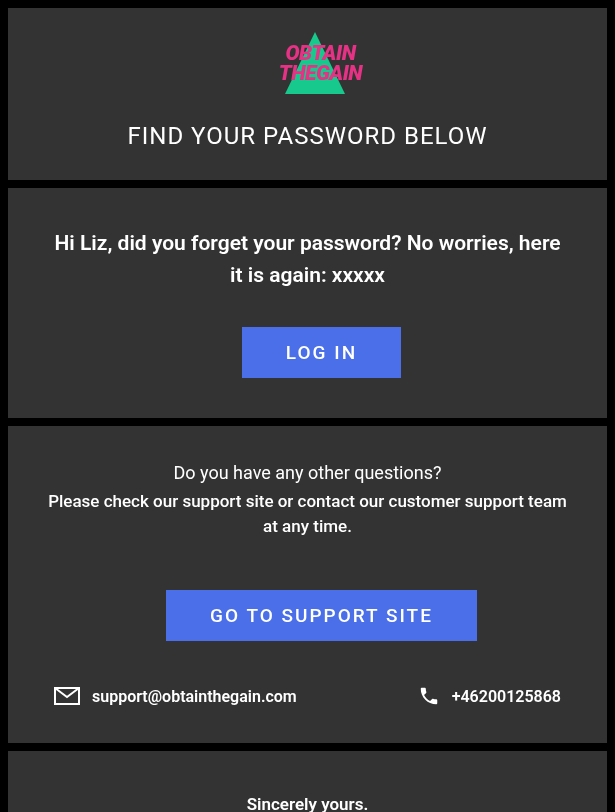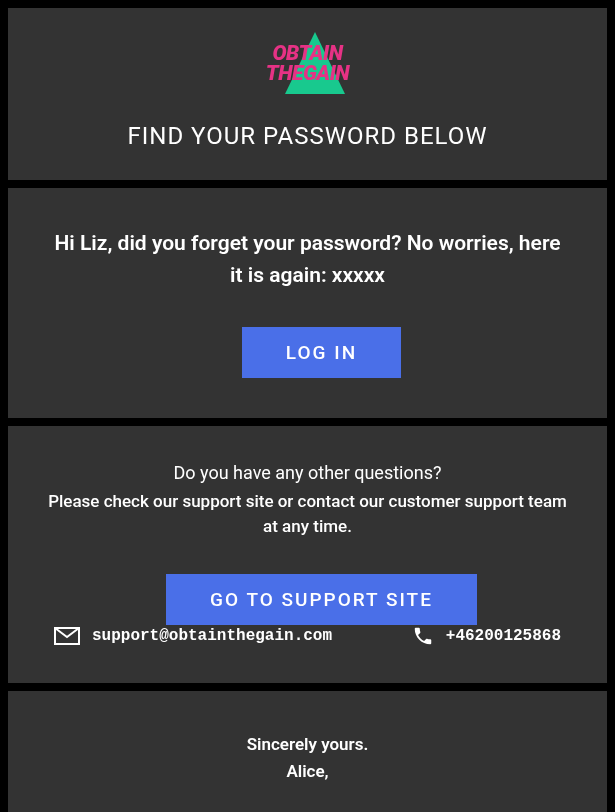--- a/index.html
+++ b/index.html
@@ -31,21 +31,21 @@
     position: absolute;
     left: 52px;
     top: -6px;
     width: 0; height: 0;
     border-left: 30px solid transparent;
     border-right: 30px solid transparent;
     border-bottom: 62px solid #18c98e;
   }
   .logo .text {
     position: absolute;
-    left: 0; top: 6px;
+    left: 13px; top: 6px;
     width: 100%;
     font-weight: 900;
     font-size: 21px;
     line-height: 0.95;
     letter-spacing: -0.5px;
     color: #e63285;
     font-style: italic;
     text-align: center;
   }
   .page-title {
@@ -74,28 +74,28 @@
   }
   .support-q {
     font-size: 18px;
     font-weight: 400;
     margin-bottom: 6px;
   }
   .support-sub {
     font-size: 17px;
     font-weight: 500;
     line-height: 1.45;
-    margin-bottom: 36px;
+    margin-bottom: 52px;
   }
   .contact-row {
     display: flex;
     justify-content: space-between;
     align-items: center;
     padding: 0 6px;
-    font-family: Liberation Mono, monospace;
+    margin-top: 44px;
   }
   .contact-item {
     display: flex;
     align-items: center;
     gap: 12px;
     font-size: 16px;
     font-weight: 600;
   }
   .sig {
     padding: 40px 40px 42px;

